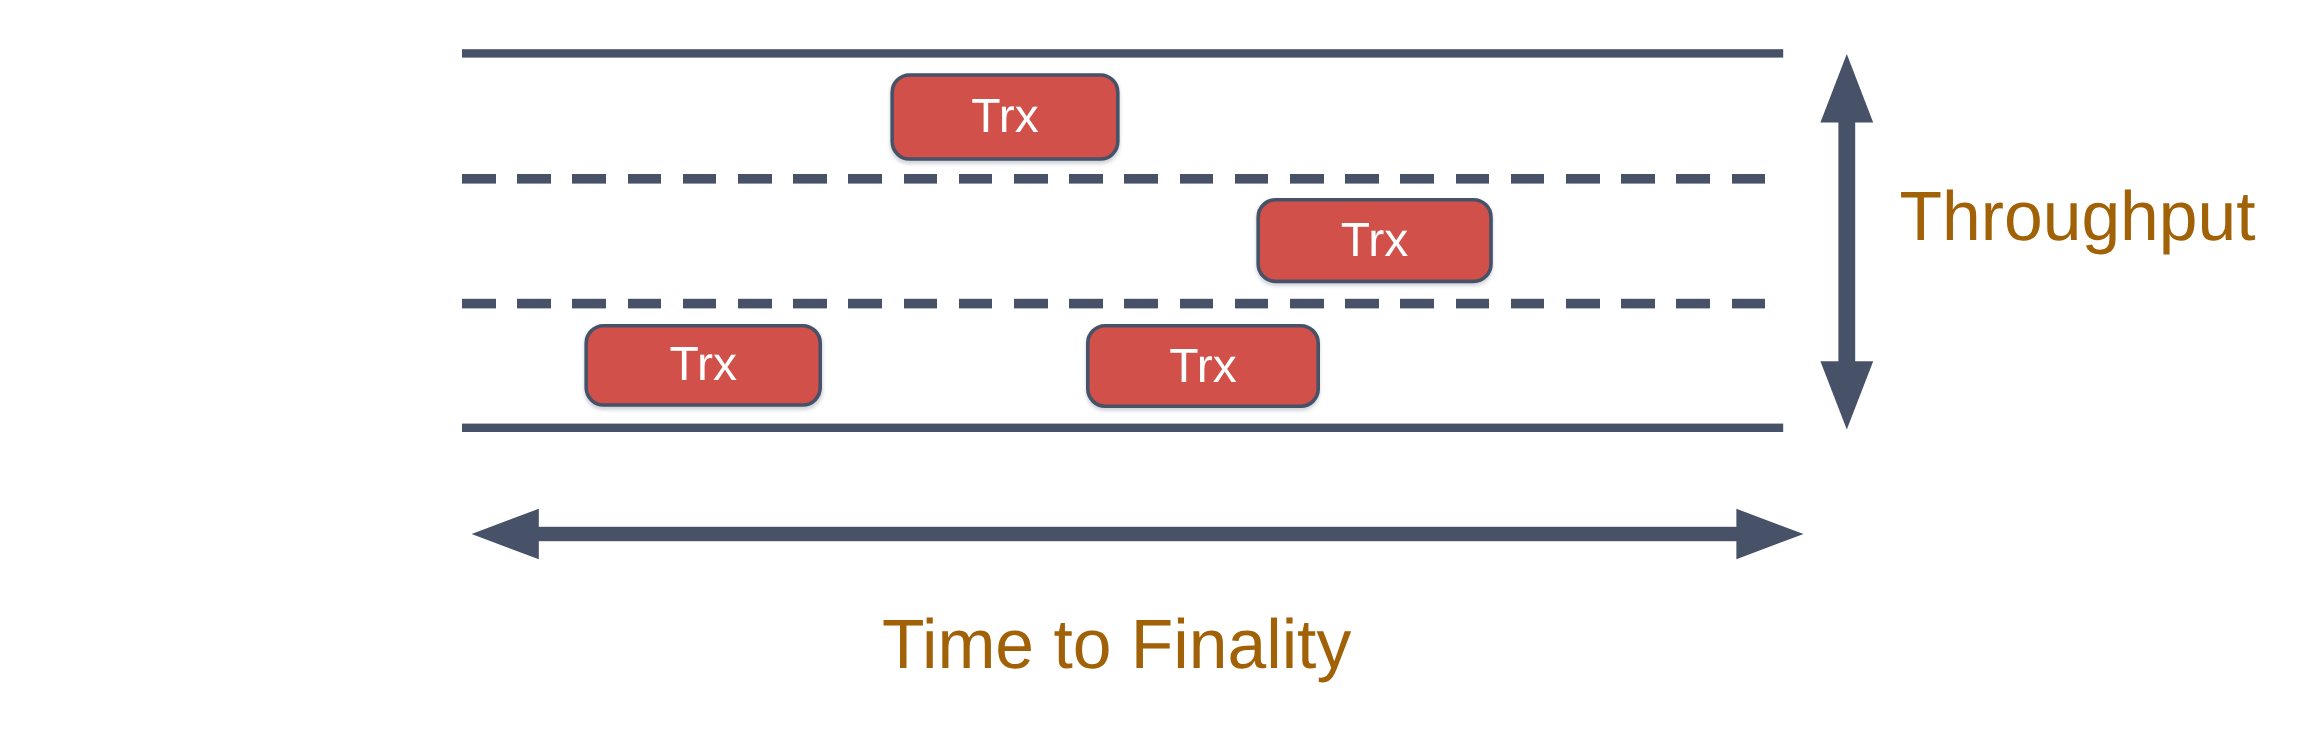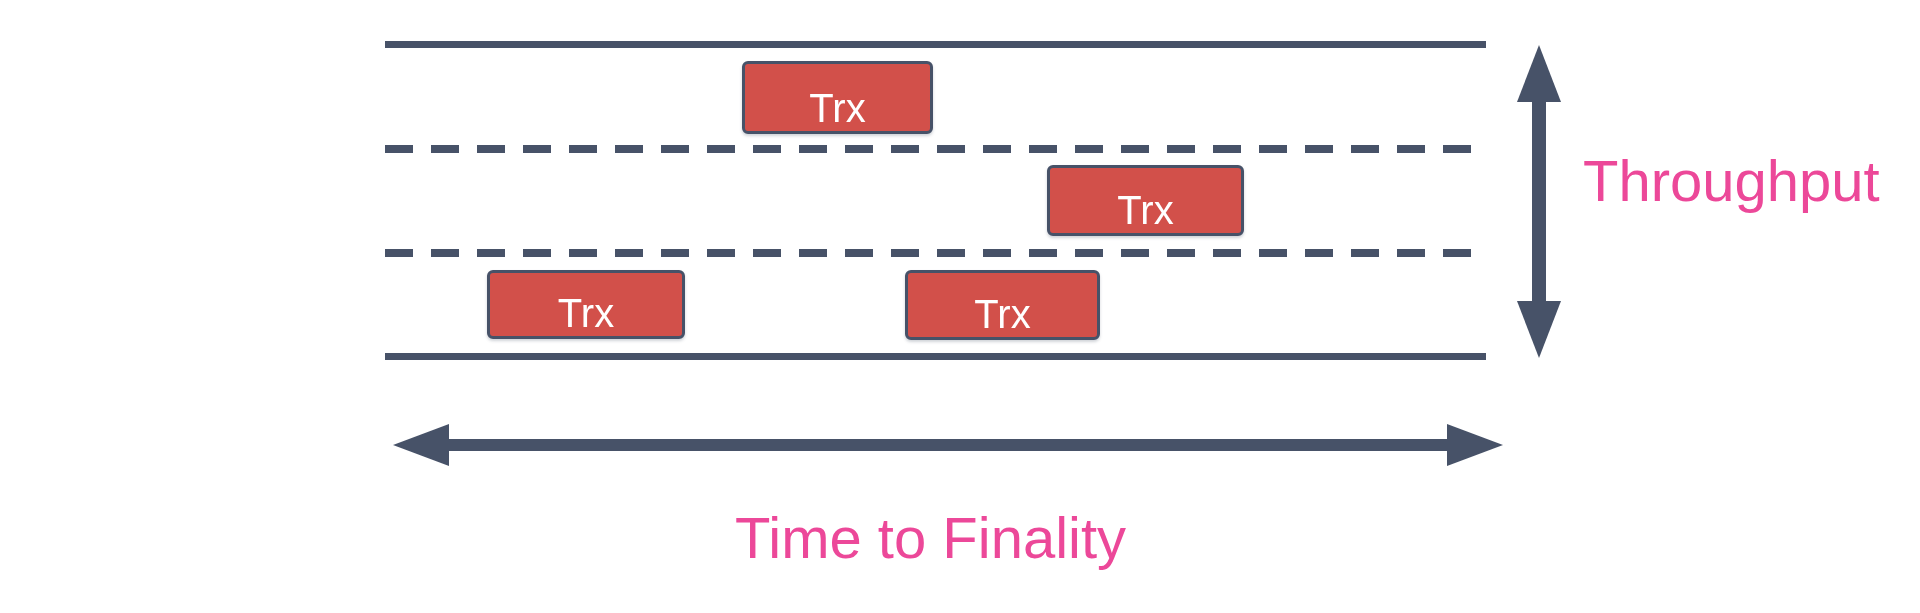--- a/index.html
+++ b/index.html
@@ -38,23 +38,23 @@
   .line-dash1  { top: 145px; }
   .line-dash2  { top: 249px; }
   .line-bottom { top: 353px; }
 
   
   .trx-box {
     position: absolute;
     box-sizing: border-box;
     background: #d2504a;
     border: 3px solid #475268;
-    border-radius: 6px;
+    border-radius: 16px;
     display: flex;
-    align-items: flex-end;
+    align-items: center;
     justify-content: center;
     color: #ffffff;
     font-size: 40px;
     box-shadow: 0 2px 3px rgba(70, 82, 104, 0.25);
   }
   .trx-1 { left: 742px;  top: 61px;  width: 191px; height: 73px; }
   .trx-2 { left: 1047px; top: 165px; width: 197px; height: 71px; }
   .trx-3 { left: 487px;  top: 270px; width: 198px; height: 69px; }
   .trx-4 { left: 905px;  top: 270px; width: 195px; height: 70px; }
 
@@ -120,21 +120,21 @@
     right: 0; top: 0;
     width: 0; height: 0;
     border-top: 21px solid transparent;
     border-bottom: 21px solid transparent;
     border-left: 56px solid #475268;
   }
 
   
   .axis-label {
     position: absolute;
-    color: #ec4899;
+    color: #a16207;
     font-size: 58px;
     line-height: 1.2;
     white-space: nowrap;
   }
   .label-throughput { left: 1583px; top: 146px; }
   .label-finality   { left: 735px;  top: 503px; }
 </style>
 </head>
 <body>
 

